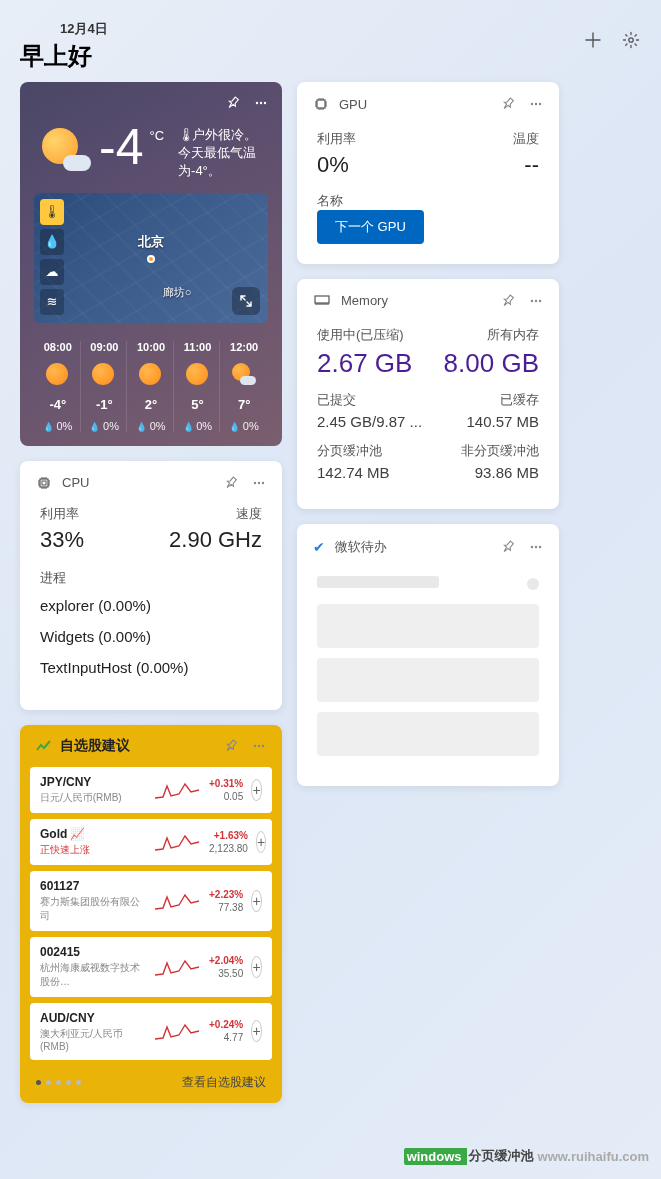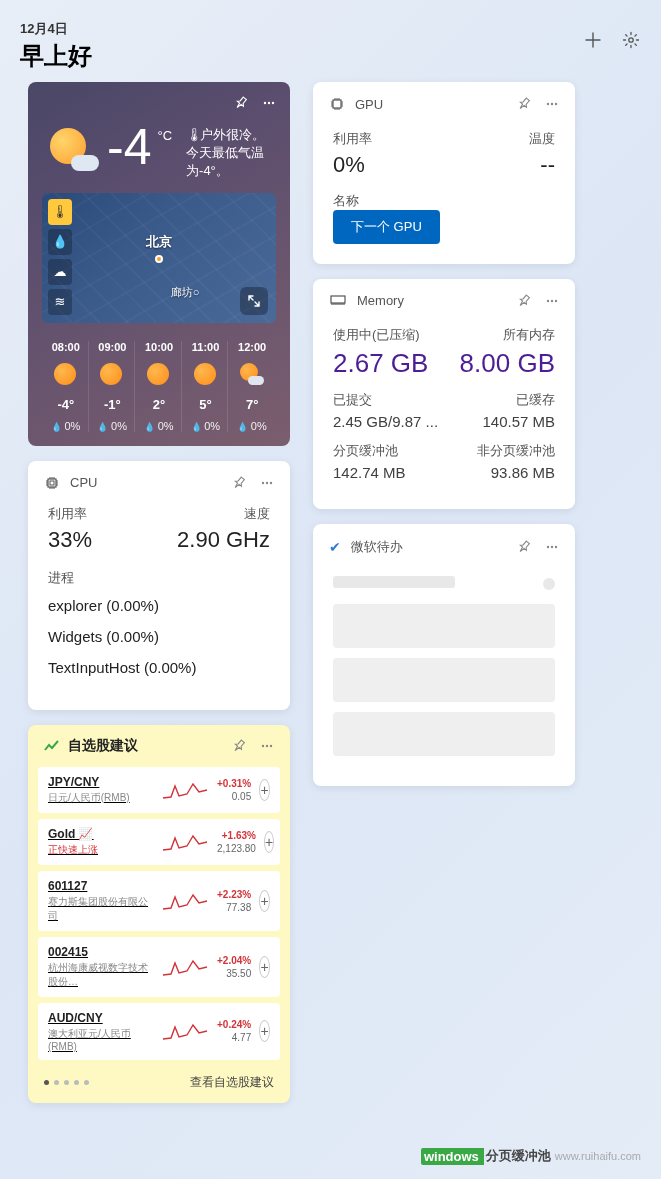--- a/index.html
+++ b/index.html
@@ -1,24 +1,24 @@
 <!DOCTYPE html>
 <html><head>
 <meta charset="utf-8">
 <style>
 * { margin: 0; padding: 0; box-sizing: border-box; font-family: "Segoe UI", "Microsoft YaHei", sans-serif; }
 body { width: 661px; height: 1179px; background: linear-gradient(135deg, #e8eef7 0%, #dce6f5 50%, #e4ecf7 100%); padding: 20px 20px 0 20px; overflow: hidden; position: relative; }
 .header { display: flex; justify-content: space-between; align-items: flex-start; margin-bottom: 10px; }
 .header-left { }
-.date { font-size: 13px; color: #333; font-weight: 600; }
+.date { font-size: 13px; color: #333; font-weight: 600; margin-left: 40px; }
 .greeting { font-size: 24px; font-weight: 700; color: #000000; margin-top: 2px; }
 .header-right { display: flex; gap: 18px; align-items: center; margin-top: 10px; }
 .icon-btn { width: 20px; height: 20px; display: flex; align-items: center; justify-content: center; cursor: pointer; color: #555; }
 .columns { display: flex; gap: 15px; }
-.col { display: flex; flex-direction: column; gap: 15px; width: 262px; margin-left: 8px; }
+.col { display: flex; flex-direction: column; gap: 15px; width: 262px; }
 .card { background: #fff; border-radius: 8px; box-shadow: 0 2px 8px rgba(0,0,0,0.08); overflow: hidden; }
 .card-head { display: flex; align-items: center; justify-content: space-between; padding: 14px 16px 10px 16px; }
 .card-head-left { display: flex; align-items: center; gap: 10px; }
 .card-title { font-size: 13px; color: #555; }
 .card-head-right { display: flex; align-items: center; gap: 14px; color: #888; }
 .pin-icon, .more-icon { cursor: pointer; }
 
 
 .weather-card { background: linear-gradient(150deg, #4a4766 0%, #5a4d6e 30%, #7b5e6e 100%); color: #fff; border-radius: 8px; padding: 14px 14px 0 14px; }
 .weather-top { display: flex; justify-content: flex-end; gap: 14px; margin-bottom: 6px; color: #fff; }
@@ -56,27 +56,27 @@
 
 
 .cpu-body { padding: 4px 20px 20px 20px; }
 .stat-row { display: flex; justify-content: space-between; margin-bottom: 4px; }
 .stat-label { font-size: 13px; color: #555; }
 .stat-val { font-size: 22px; color: #222; }
 .proc-label { font-size: 13px; color: #555; margin-top: 16px; margin-bottom: 10px; }
 .proc-item { font-size: 15px; color: #222; margin-bottom: 14px; }
 
 
-.stocks-card { background: #fef9c3; }
+.stocks-card { background: #eab308; }
 .stocks-head { display: flex; justify-content: space-between; align-items: center; padding: 12px 16px; }
 .stocks-head-left { display: flex; align-items: center; gap: 8px; }
 .stocks-title { font-size: 14px; font-weight: 700; color: #222; }
 .stock-logo { width: 16px; height: 12px; }
 .stock-row { background: #fff; margin: 0 10px 6px 10px; border-radius: 4px; padding: 8px 10px; display: flex; align-items: center; gap: 8px; }
-.stock-info { flex: 0 0 105px; text-decoration: underline; }
+.stock-info { flex: 0 0 105px; }
 .stock-sym { font-size: 12px; font-weight: 700; color: #222; }
 .stock-name { font-size: 10px; color: #888; margin-top: 2px; }
 .stock-name.red { color: #d13438; }
 .stock-chart { flex: 0 0 48px; height: 24px; }
 .stock-nums { flex: 1; text-align: right; }
 .stock-change { font-size: 10px; font-weight: 700; }
 .stock-price { font-size: 10px; color: #666; margin-top: 2px; }
 .up { color: #d13438; }
 .stock-add { width: 22px; height: 22px; border: 1px solid #ccc; border-radius: 50%; display: flex; align-items: center; justify-content: center; font-size: 14px; color: #666; cursor: pointer; }
 .stocks-foot { display: flex; justify-content: space-between; align-items: center; padding: 8px 16px 12px 16px; }
@@ -101,24 +101,24 @@
 .mem-val-sm { font-size: 15px; color: #404040; }
 
 
 .todo-card { min-height: 250px; }
 .todo-body { padding: 10px 20px 20px 20px; }
 .skeleton-line { height: 12px; background: #e8e8e8; border-radius: 3px; margin-bottom: 16px; width: 55%; }
 .skeleton-circle { width: 12px; height: 12px; background: #e8e8e8; border-radius: 50%; float: right; margin-top: -26px; }
 .skeleton-block { height: 44px; background: #efefef; border-radius: 4px; margin-bottom: 10px; }
 .check-icon { color: #2e7cd6; font-size: 14px; }
 
-.watermark { position: absolute; right: 20px; bottom: 14px; display: flex; align-items: center; gap: 2px; font-size: 13px; font-weight: 700; }
+.watermark { position: absolute; right: 12px; bottom: 14px; display: flex; align-items: center; gap: 2px; font-size: 13px; font-weight: 700; }
 .wm-box { background: #39a845; color: #fff; padding: 1px 5px 1px 3px; border-radius: 2px 0 0 2px; }
 .wm-text { color: #444; }
-.wm-sub { font-size: 11px; color: #aaa; margin-left: 2px; font-weight: 400; }
+.wm-sub { font-size: 13px; color: #aaa; margin-left: 2px; font-weight: 700; }
 
 svg { display: block; }
 </style>
 </head>
 <body>
 
 <div class="header">
   <div class="header-left">
     <div class="date">12月4日</div>
     <div class="greeting">早上好</div>

